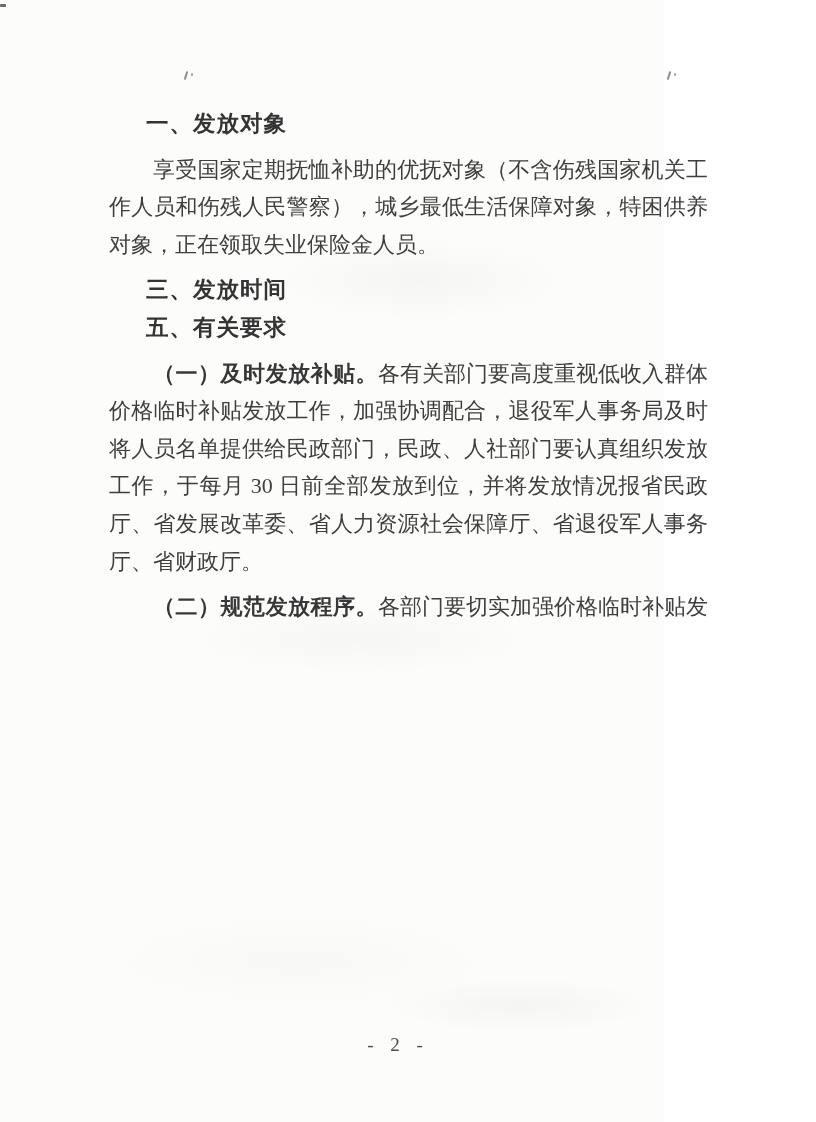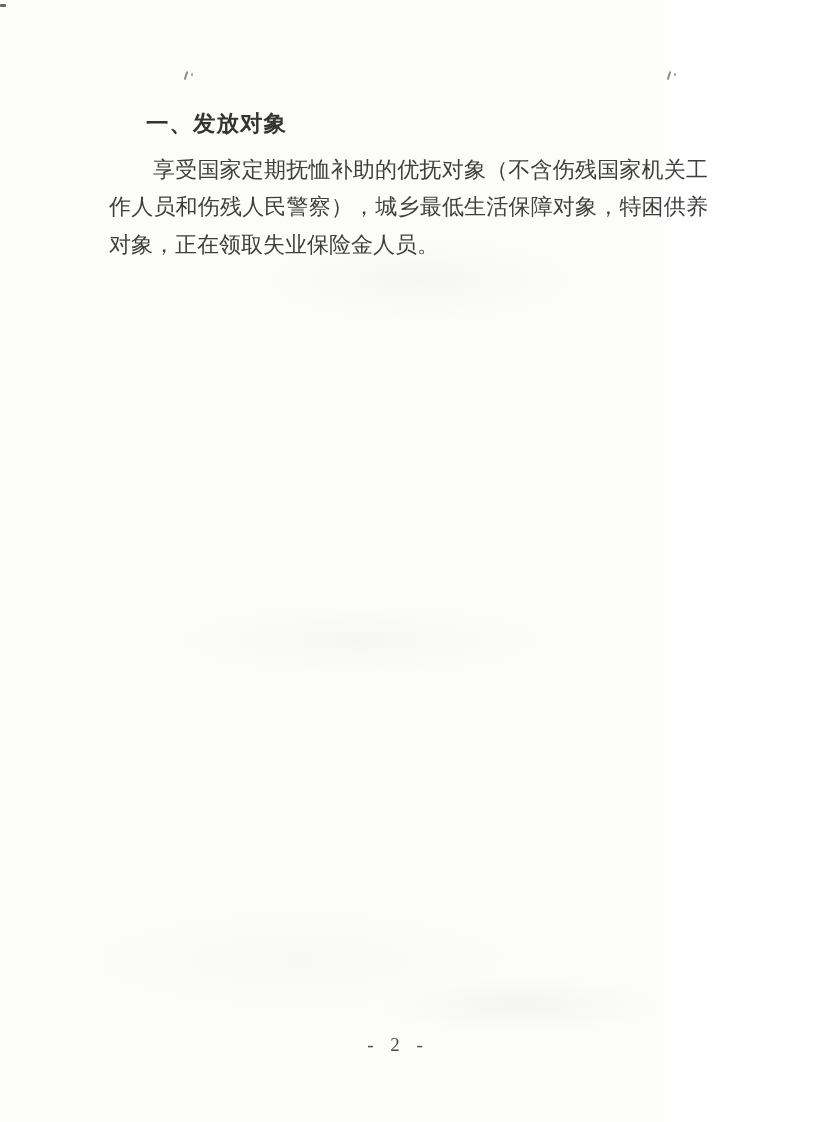--- a/index.html
+++ b/index.html
@@ -121,23 +121,29 @@
 
     <div class="section">
       <h2 class="section-heading">一、发放对象</h2>
       <p class="paragraph"><b class="lead"></b><span>享受国家定期抚恤补助的优抚对象（不含伤残国家机关工作人员和伤残人民警察），城乡最低生活保障对象，特困供养对象，正在领取失业保险金人员。</span></p>
     </div>
 
     <div class="section">
     </div>
 
     <div class="section">
+      <h2 class="section-heading">三、发放时间</h2>
     </div>
 
     <div class="section">
     </div>
 
+    <div class="section">
+      <h2 class="section-heading">五、有关要求</h2>
+      <p class="paragraph"><b class="lead">（一）及时发放补贴。</b><span>各有关部门要高度重视低收入群体价格临时补贴发放工作，加强协调配合，退役军人事务局及时将人员名单提供给民政部门，民政、人社部门要认真组织发放工作，于每月 30 日前全部发放到位，并将发放情况报省民政厅、省发展改革委、省人力资源社会保障厅、省退役军人事务厅、省财政厅。</span></p>
+      <p class="paragraph"><b class="lead">（二）规范发放程序。</b><span>各部门要切实加强价格临时补贴发</span></p>
+    </div>
 
   </div>
 
   <div class="page-number">- 2 -</div>
 
 </div>
 
 </body></html>

